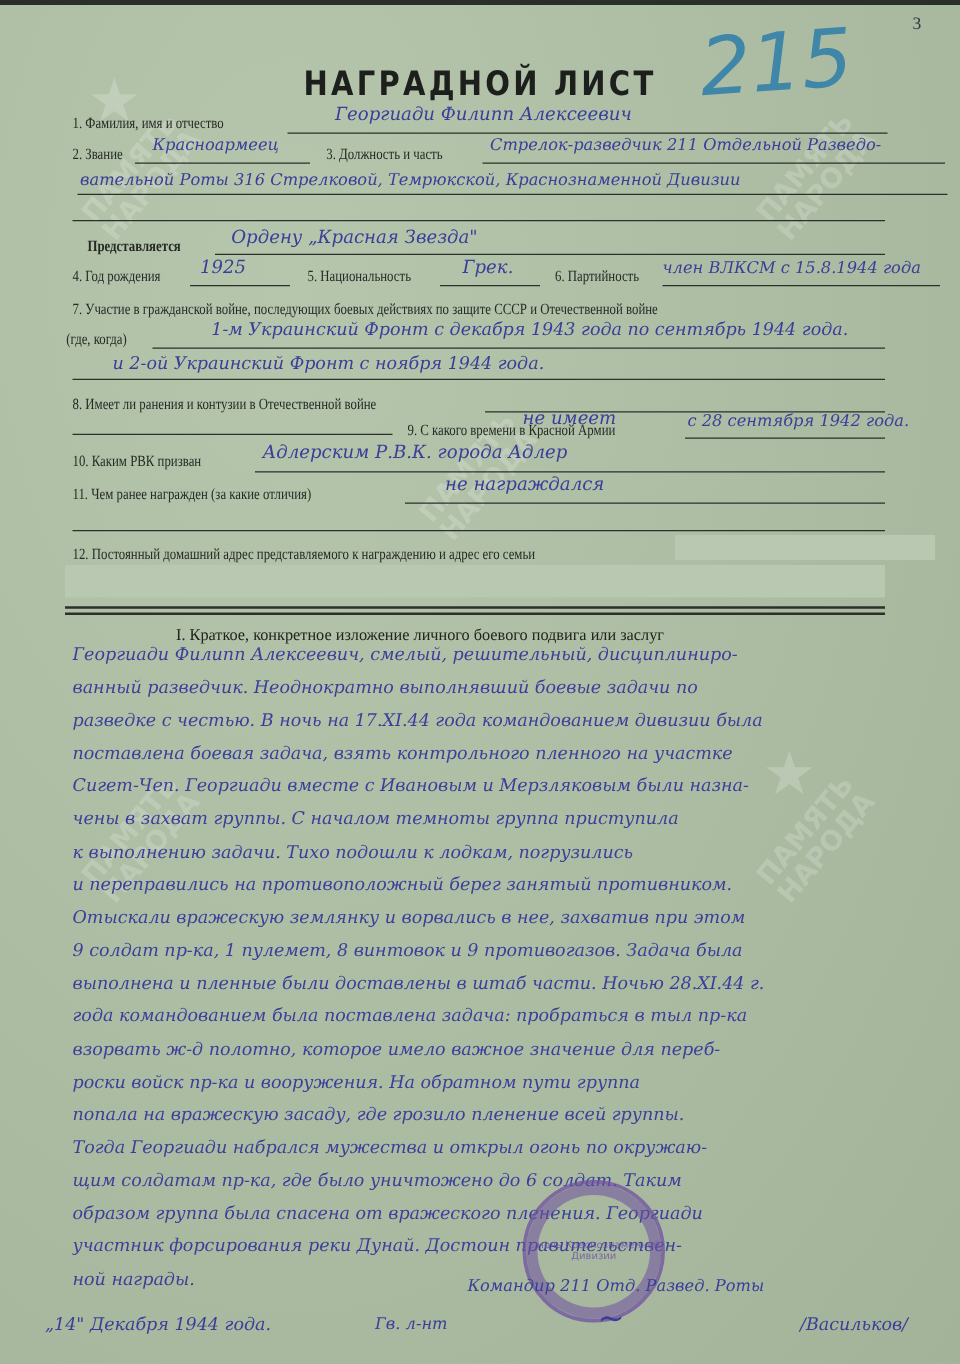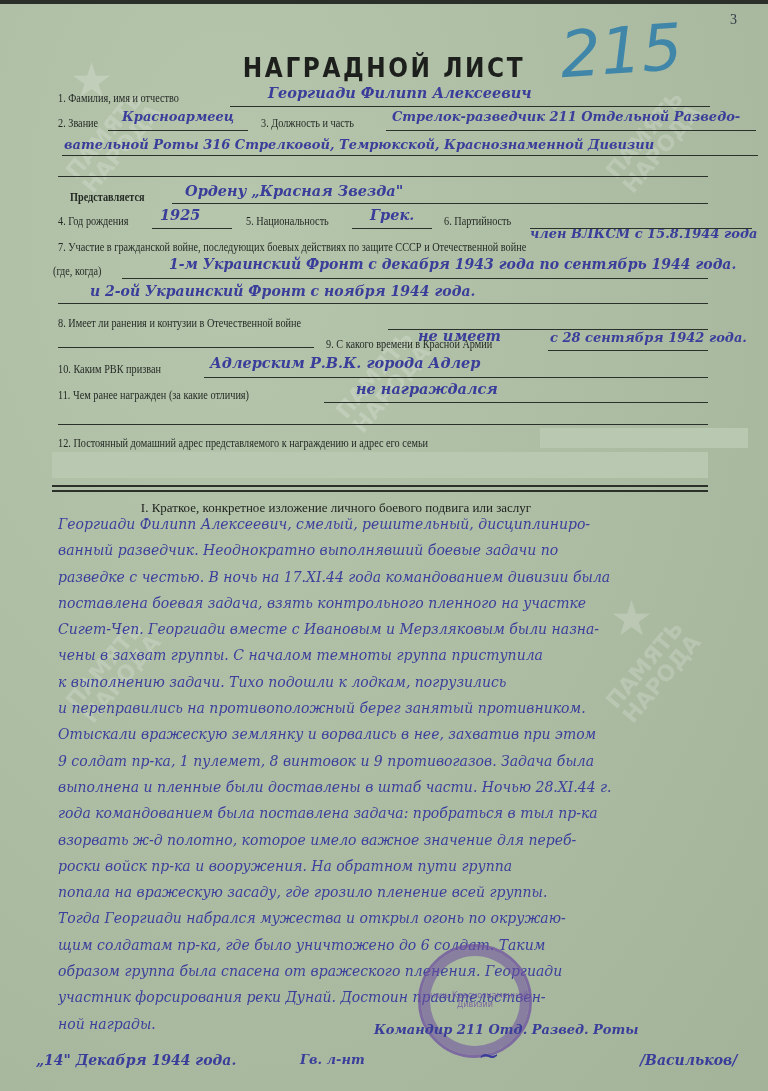--- a/index.html
+++ b/index.html
@@ -24,21 +24,21 @@
     position:absolute; left:560px; top:14px; font-family:"DejaVu Sans", sans-serif;
     font-size:64px; color:#3f86a8; font-style:italic; transform:rotate(-4deg);
   }
   .pagenum { position:absolute; left:730px; top:12px; font-size:14px; color:#2d3a44; }
   .printed {
     position:absolute; font-size:12.5px; color:#252a25; white-space:nowrap;
     transform-origin:left top; transform:scaleX(0.82);
   }
   .hand {
     position:absolute; font-family:"DejaVu Serif", serif; font-style:italic;
-    font-size:14.5px; color:#3a3e9a; white-space:nowrap;font-weight:bold;
+    font-size:14.5px; color:#3a3e9a; white-space:nowrap;
   }
   .line { position:absolute; height:1.4px; background:#2b302b; }
   .line.thick { height:2px; }
   .redact { position:absolute; background:#b9c8b1; }
   .section-title {
     position:absolute; left:0; width:672px; top:500px; text-align:center;
     font-size:13px; color:#20241f;
   }
   .narr {
     position:absolute; left:58px; width:700px;
@@ -98,21 +98,21 @@
   <div class="hand" style="left:185px;top:182px;">Ордену „Красная Звезда"</div>
   <div class="line" style="left:172px;top:203px;width:536px;"></div>
 
   <div class="printed" style="left:58px;top:214px;">4. Год рождения</div>
   <div class="hand" style="left:160px;top:206px;">1925</div>
   <div class="line" style="left:152px;top:228px;width:80px;"></div>
   <div class="printed" style="left:246px;top:214px;">5. Национальность</div>
   <div class="hand" style="left:370px;top:206px;">Грек.</div>
   <div class="line" style="left:352px;top:228px;width:80px;"></div>
   <div class="printed" style="left:444px;top:214px;">6. Партийность</div>
-  <div class="hand" style="left:530px;top:207px;font-size:13px;margin-top:19px;">член ВЛКСМ с 15.8.1944 года</div>
+  <div class="hand" style="left:530px;top:207px;font-size:13px;">член ВЛКСМ с 15.8.1944 года</div>
   <div class="line" style="left:530px;top:228px;width:222px;"></div>
 
   <div class="printed" style="left:58px;top:240px;">7. Участие в гражданской войне, последующих боевых действиях по защите СССР и Отечественной войне</div>
   <div class="printed" style="left:53px;top:264px;">(где, когда)</div>
   <div class="hand" style="left:124px;top:256px;font-size:14px;margin-left:45px;">1-м Украинский Фронт с декабря 1943 года по сентябрь 1944 года.</div>
   <div class="line" style="left:122px;top:278px;width:586px;"></div>
   <div class="hand" style="left:90px;top:283px;font-size:14px;">и 2-ой Украинский Фронт с ноября 1944 года.</div>
   <div class="line" style="left:58px;top:303px;width:650px;"></div>
 
   <div class="printed" style="left:58px;top:316px;">8. Имеет ли ранения и контузии в Отечественной войне</div>

